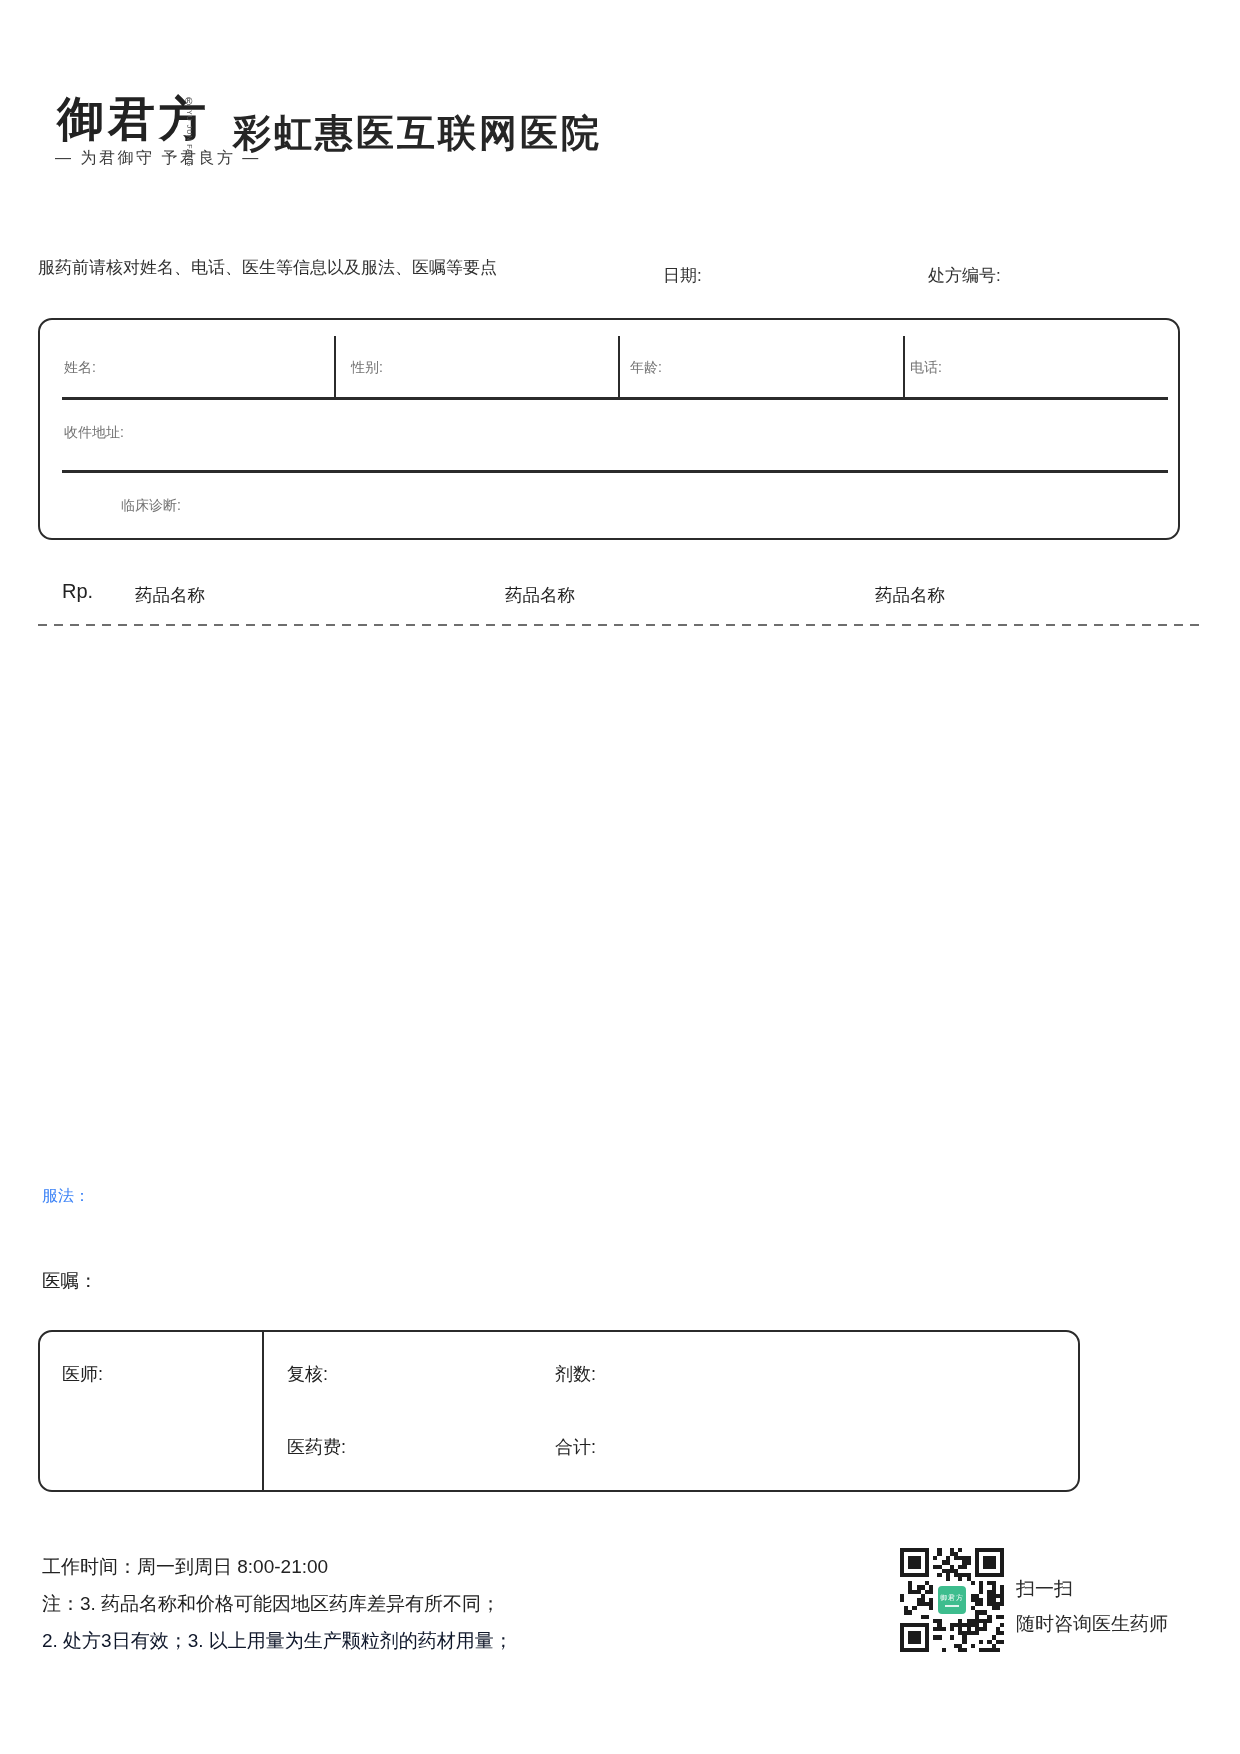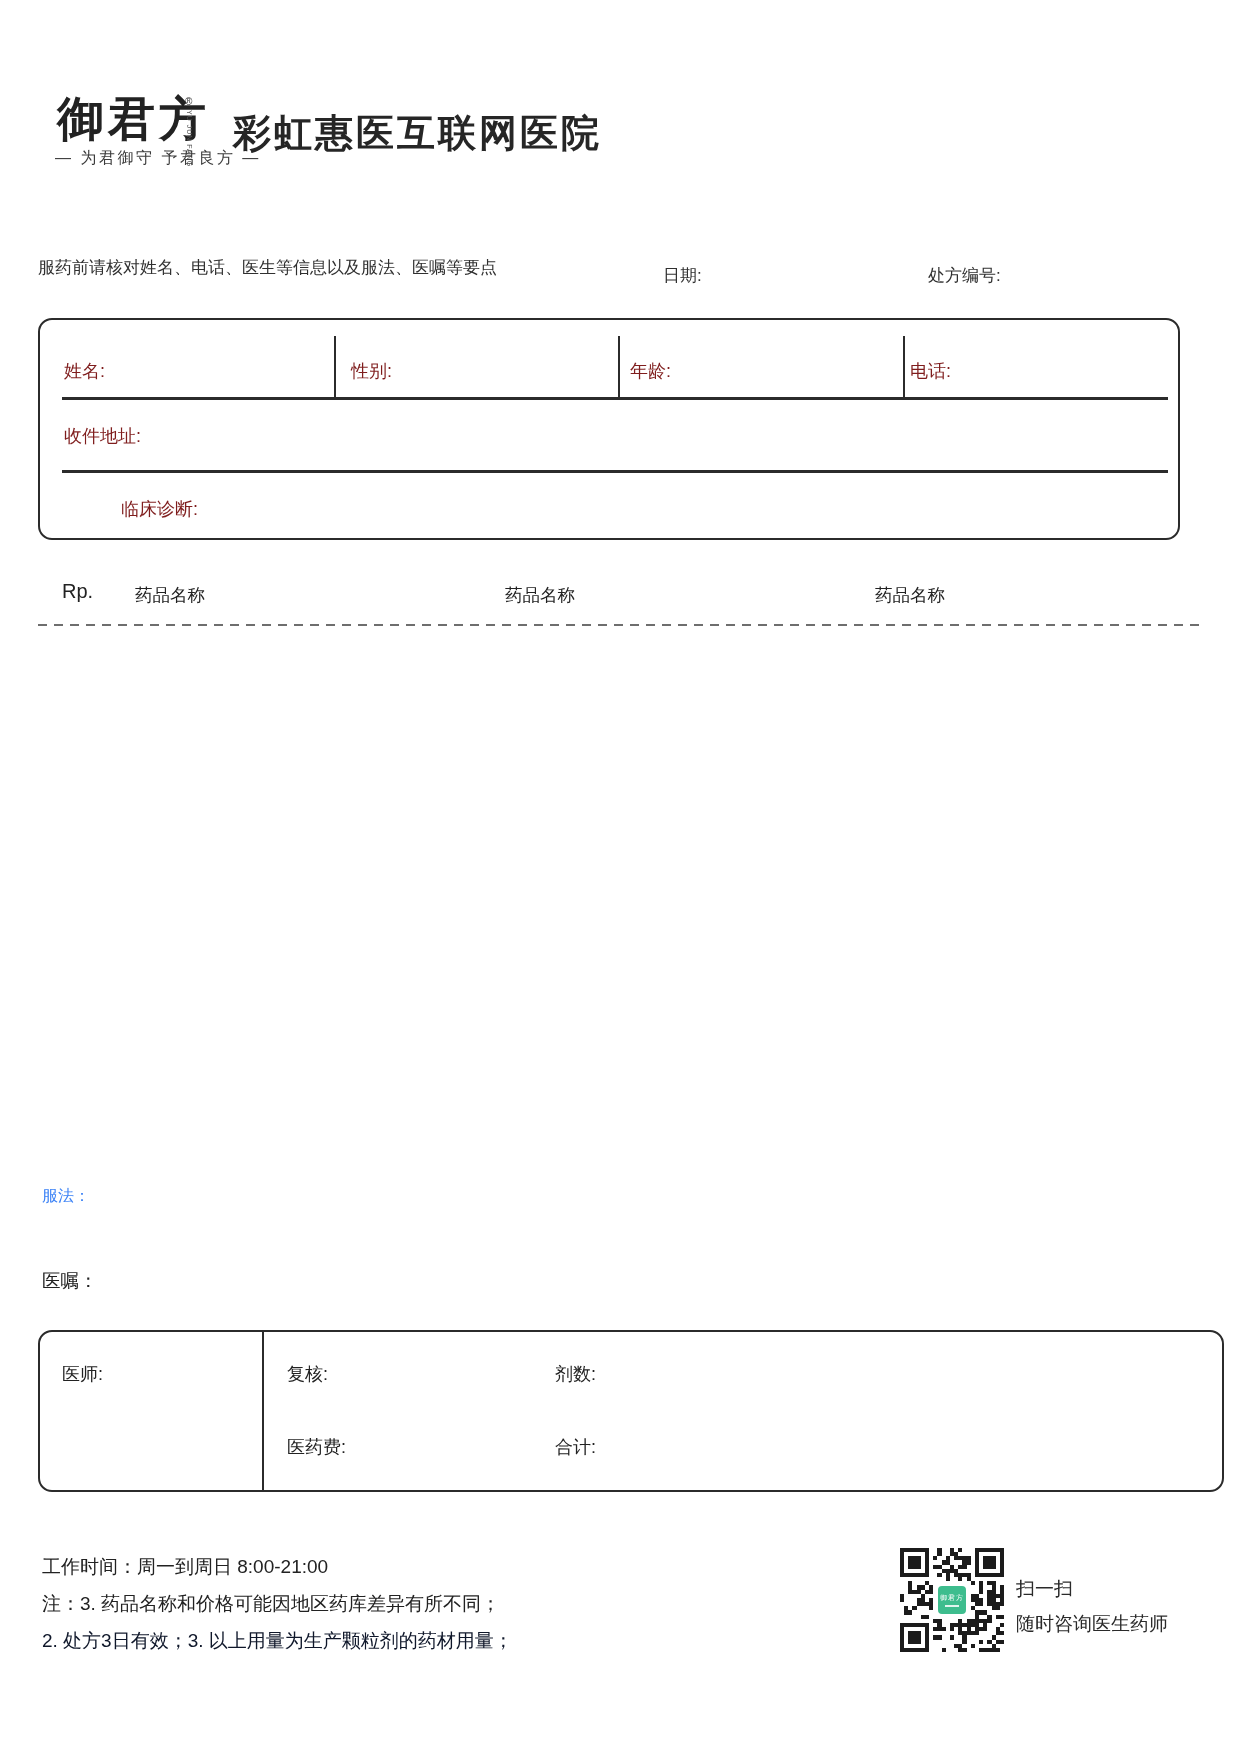--- a/index.html
+++ b/index.html
@@ -32,39 +32,39 @@
   
   .notice   { left:38px;  top:256px; font-size:17px; color:#303030; }
   .date-lbl { left:663px; top:264px; font-size:17px; color:#303030; }
   .rxno-lbl { left:928px; top:264px; font-size:17px; color:#303030; }
 
   
   .patient-box {
     left:38px; top:318px; width:1142px; height:222px;
     border:2.5px solid #2b2b2b; border-radius:14px; background:#fff;
   }
-  .pb-label { position:absolute; font-size:18px; color:#7f1d1d; }
+  .pb-label { position:absolute; font-size:14px; color:#737373; }
   .vdiv { position:absolute; width:2px; background:#2b2b2b; }
   .hline { position:absolute; left:22px; width:1106px; height:2.5px; background:#2b2b2b; }
 
   
   .rp-label { left:62px; top:580px; font-size:20px; color:#222; }
   .drug-col { top:583px; font-size:17.5px; color:#222; }
   .dash-line {
     left:38px; top:624px; width:1164px; height:2px;
     background:repeating-linear-gradient(90deg,#6e6e6e 0 9px,transparent 9px 16px);
   }
 
   
   .usage-lbl  { left:42px; top:1186px; font-size:16px; color:#3b82f6; }
   .advice-lbl { left:42px; top:1268px; font-size:18.5px; color:#222; }
 
   
   .summary-box {
-    left:38px; top:1330px; width:1186px; height:162px;
+    left:38px; top:1330px; width:1042px; height:162px;
     border:2.5px solid #2b2b2b; border-radius:14px; background:#fff;
   }
   .sb-vdiv { position:absolute; left:222px; top:0; bottom:0; width:2px; background:#2b2b2b; }
   .sb-label { position:absolute; font-size:18px; color:#222; }
 
   
   .work-hours { left:42px; top:1554px; font-size:19px; color:#222; }
   .note1      { left:42px; top:1591px; font-size:19px; color:#222; }
   .note2      { left:42px; top:1628px; font-size:19px; color:#0f172a; }
   .qr-wrap    { left:900px; top:1548px; width:104px; height:104px; }

